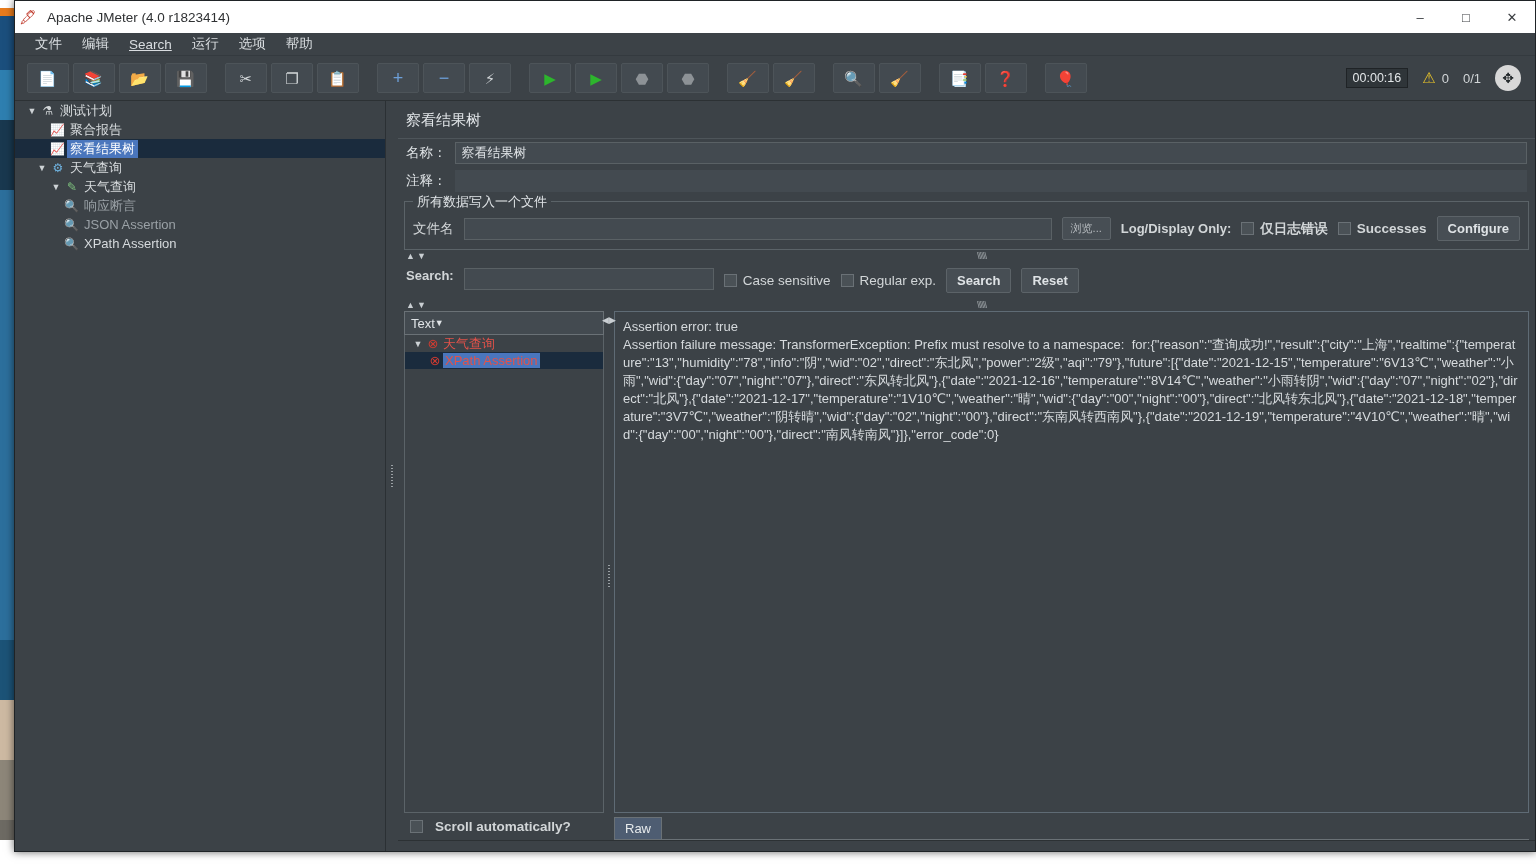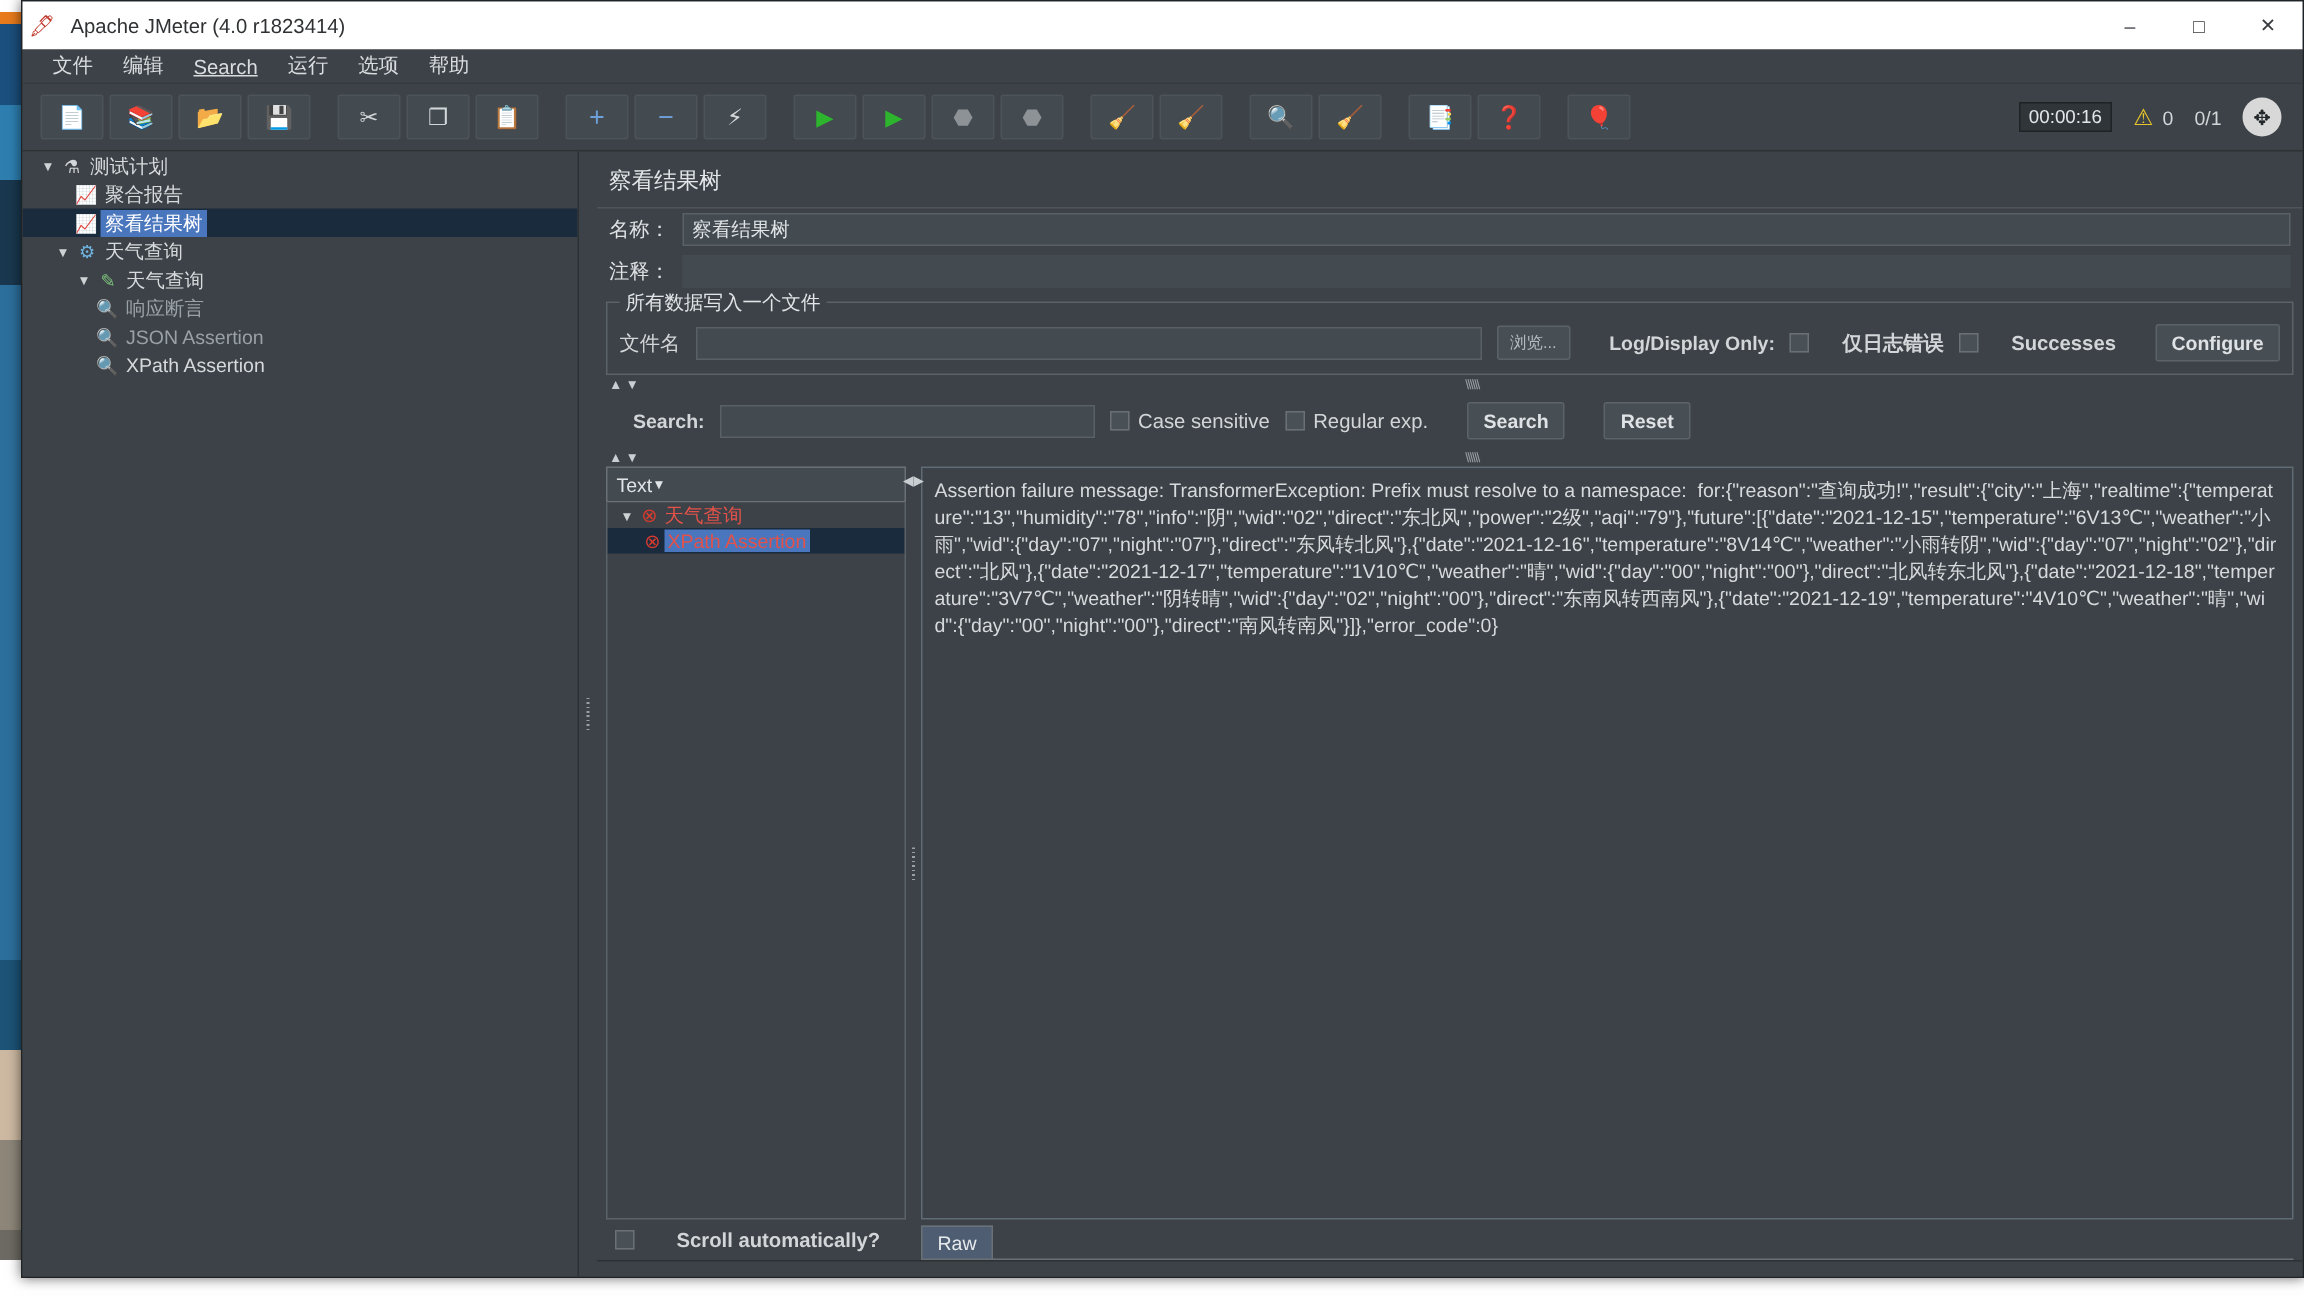--- a/index.html
+++ b/index.html
@@ -85,28 +85,28 @@
   .groupbox{margin:6px 6px 0 6px;border:1px solid #5b6368;position:relative;padding:14px 8px 8px 8px;}
   .groupbox > .gtitle{position:absolute;top:-9px;left:8px;background:#3c4247;padding:0 4px;
     font-size:13px;color:#e0e4e7;}
   .gb-row{display:flex;align-items:center;gap:10px;}
   .gb-row label{font-size:13.5px;white-space:nowrap;}
   .btn{background:#474e54;border:1px solid #5c6368;color:#dfe3e6;font-size:13px;
     padding:4px 10px;border-radius:2px;white-space:nowrap;font-family:"Liberation Sans",sans-serif;}
   .btn.small{font-size:11px;padding:3px 8px;color:#b6bbbf;}
   .cb{width:13px;height:13px;background:#4a5156;border:1px solid #6a7176;display:inline-block;box-sizing:border-box;}
   .cbwrap{display:flex;align-items:center;gap:6px;font-size:13.5px;white-space:nowrap;}
-  .strong{font-weight:bold;margin-left:16px;}
+  .strong{font-weight:bold;}
 
   .updown{display:flex;align-items:center;gap:0px;padding:1px 0 1px 8px;color:#c9ced2;font-size:9px;}
   .updown span{margin-right:2px;}
   .resize-dots{flex:1;text-align:center;color:#9aa0a4;font-size:9px;letter-spacing:-1px;}
   .bar-row{display:flex;align-items:center;}
 
-  .search-row{display:flex;align-items:center;gap:10px;padding:6px 8px;}
+  .search-row{display:flex;gap:10px;padding:6px 8px;}
 
   
   .lower{flex:1;display:flex;min-height:0;padding:0 6px 0 6px;}
   .left-res{width:200px;flex:0 0 200px;display:flex;flex-direction:column;min-width:0;}
   .combo{height:24px;background:#434a50;border:1px solid #6a7176;display:flex;align-items:center;
     justify-content:flex-start;padding:0 6px;font-size:13px;color:#e0e4e7;box-sizing:border-box;}
   .combo .arrow{font-size:9px;}
   .restree{flex:1;background:#3c4247;border:1px solid #5b6368;border-top:none;margin-top:0;overflow:hidden;}
   .rnode{display:flex;align-items:center;height:17px;font-size:13px;padding-left:6px;white-space:nowrap;}
   .rnode .tw{width:14px;text-align:center;font-size:9px;color:#cdd2d5;}
@@ -335,20 +335,21 @@
           </div>
         </div>
 
         <div class="vdivider">
           <span class="varrow">◀▶</span>
           <div class="vgrip"></div>
         </div>
 
         <div class="right-res">
           <div class="respanel">
+            <div class="restext">Assertion error: true</div>
             <div class="restext">Assertion failure message: TransformerException: Prefix must resolve to a namespace:  for:{"reason":"查询成功!","result":{"city":"上海","realtime":{"temperature":"13","humidity":"78","info":"阴","wid":"02","direct":"东北风","power":"2级","aqi":"79"},"future":[{"date":"2021-12-15","temperature":"6V13℃","weather":"小雨","wid":{"day":"07","night":"07"},"direct":"东风转北风"},{"date":"2021-12-16","temperature":"8V14℃","weather":"小雨转阴","wid":{"day":"07","night":"02"},"direct":"北风"},{"date":"2021-12-17","temperature":"1V10℃","weather":"晴","wid":{"day":"00","night":"00"},"direct":"北风转东北风"},{"date":"2021-12-18","temperature":"3V7℃","weather":"阴转晴","wid":{"day":"02","night":"00"},"direct":"东南风转西南风"},{"date":"2021-12-19","temperature":"4V10℃","weather":"晴","wid":{"day":"00","night":"00"},"direct":"南风转南风"}]},"error_code":0}</div>
           </div>
           <div class="rawbar">
             <div class="rawtab">Raw</div>
             <div class="rawfill"></div>
           </div>
         </div>
 
       </div>
       <div class="bottom-strip"></div>

